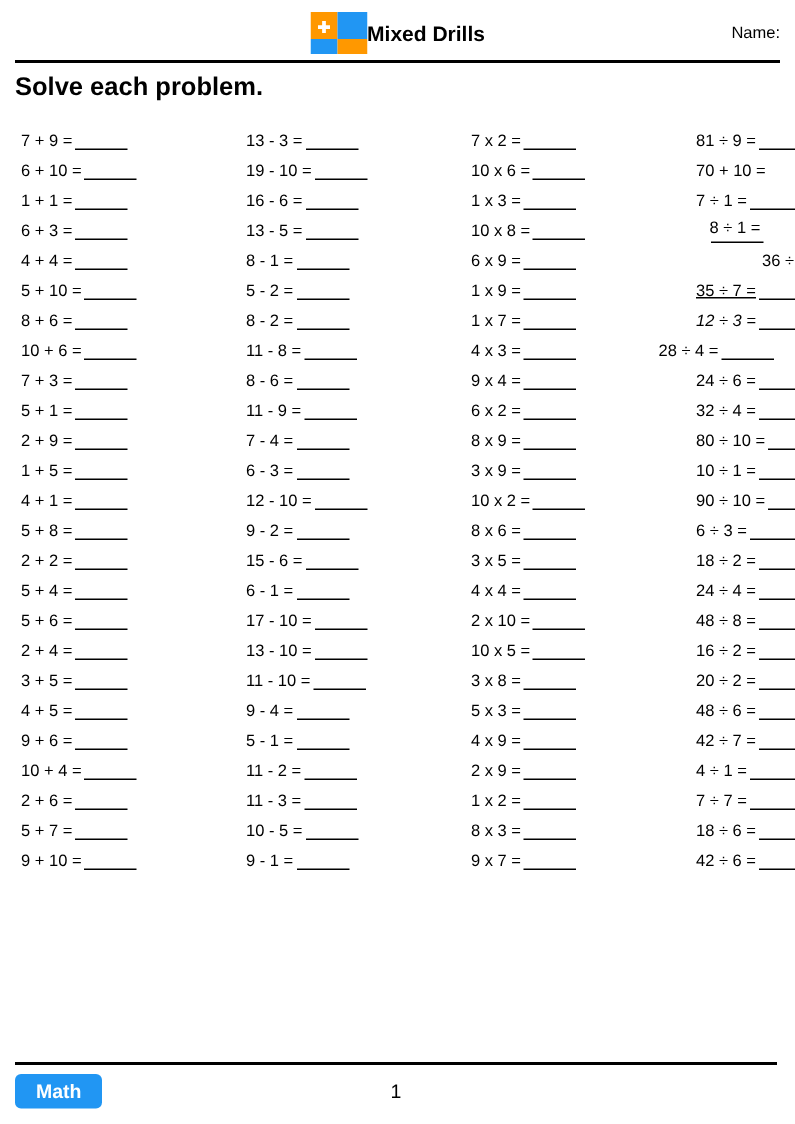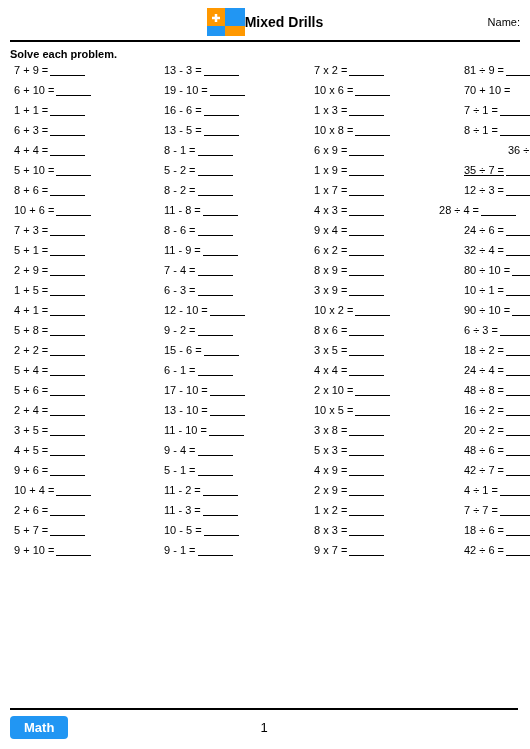--- a/index.html
+++ b/index.html
@@ -31,22 +31,22 @@
       font-weight: bold;
       text-align: center;
     }
     .header-name {
       position: absolute;
       right: 0;
       font-size: 11px;
     }
     .instructions {
       font-weight: bold;
-      font-size: 11px;
-      margin-bottom: 0;
+      font-size: 17px;
+      margin-bottom: 16px;
     }
     .problems-grid {
       display: grid;
       grid-template-columns: 1fr 1fr 1fr 60px;
       gap: 0;
       width: 100%;
     }
     .problem-cell {
       display: flex;
       align-items: center;
@@ -171,21 +171,21 @@
         <span class="answer-line"></span>
       </div>
       <div class="problem-cell">
         <span class="problem-text">13 - 5 =</span>
         <span class="answer-line"></span>
       </div>
       <div class="problem-cell">
         <span class="problem-text">10 x 8 =</span>
         <span class="answer-line"></span>
       </div>
-      <div class="problem-cell" style="grid-column: span 1;">
+      <div class="problem-cell" style="grid-column: span 1; flex-direction: column;">
         <span class="problem-text">8 ÷ 1 =</span>
         <span class="answer-line"></span>
       </div>
       <div class="problem-cell">
         <span class="problem-text">4 + 4 =</span>
         <span class="answer-line"></span>
       </div>
       <div class="problem-cell">
         <span class="problem-text">8 - 1 =</span>
         <span class="answer-line"></span>
@@ -219,21 +219,21 @@
         <span class="answer-line"></span>
       </div>
       <div class="problem-cell">
         <span class="problem-text">8 - 2 =</span>
         <span class="answer-line"></span>
       </div>
       <div class="problem-cell">
         <span class="problem-text">1 x 7 =</span>
         <span class="answer-line"></span>
       </div>
-      <div class="problem-cell" style="grid-column: span 1;">
+      <div class="problem-cell" style="grid-column: span 1; font-style: italic;">
         <span class="problem-text">12 ÷ 3 =</span>
         <span class="answer-line"></span>
       </div>
       <div class="problem-cell">
         <span class="problem-text">10 + 6 =</span>
         <span class="answer-line"></span>
       </div>
       <div class="problem-cell">
         <span class="problem-text">11 - 8 =</span>
         <span class="answer-line"></span>

